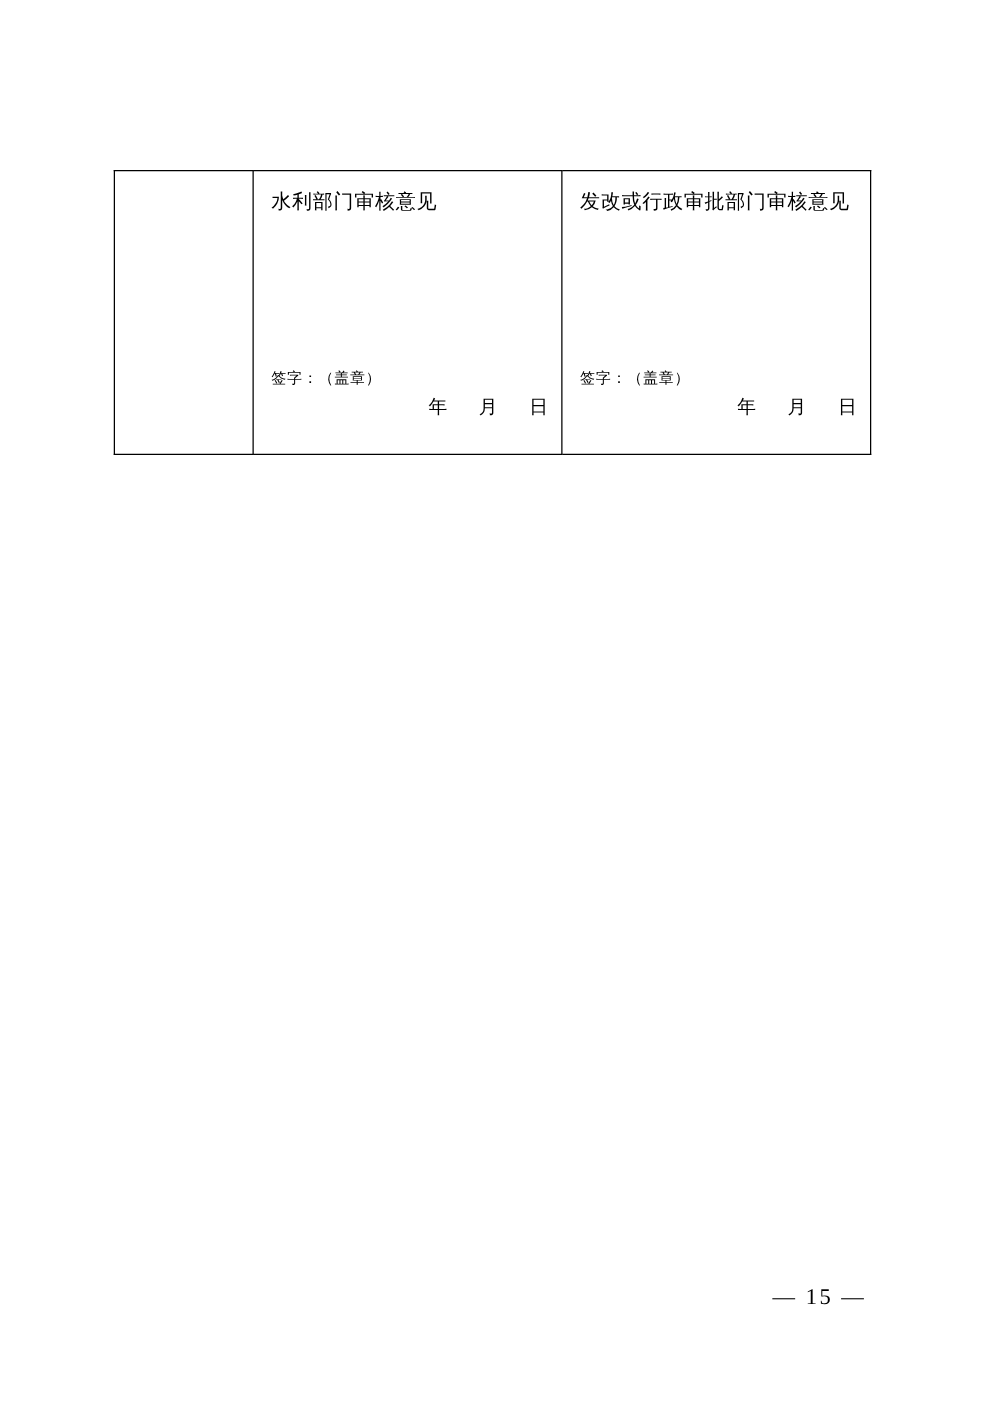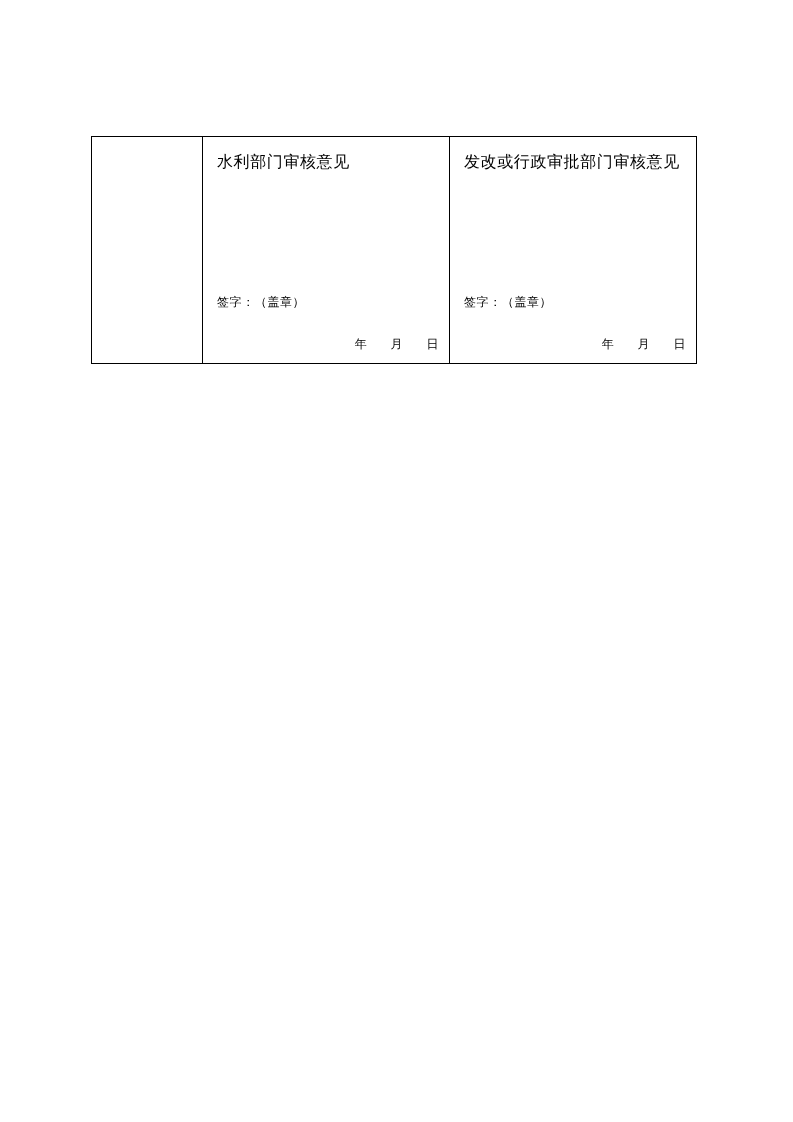--- a/index.html
+++ b/index.html
@@ -60,22 +60,22 @@
     left: 14px;
     bottom: 52px;
     font-size: 12px;
     letter-spacing: 0.6px;
     white-space: nowrap;
   }
 
   .date-line {
     position: absolute;
     right: 10px;
-    bottom: 10px;
-    font-size: 12px;
+    bottom: 28px;
+    font-size: 15px;
     letter-spacing: 0.6px;
     white-space: nowrap;
   }
   .date-line span { display: inline-block; }
   .date-line .gap { width: 16px; }
 
   
   .page-number {
     position: absolute;
     left: 0;
@@ -126,14 +126,15 @@
             <span class="gap"></span>
             <span>日</span>
           </div>
         </div>
       </td>
 
     </tr>
   </tbody>
     </table>
 
+  <div class="page-number">— 15 —</div>
 
 </div>
 
 </body></html>

